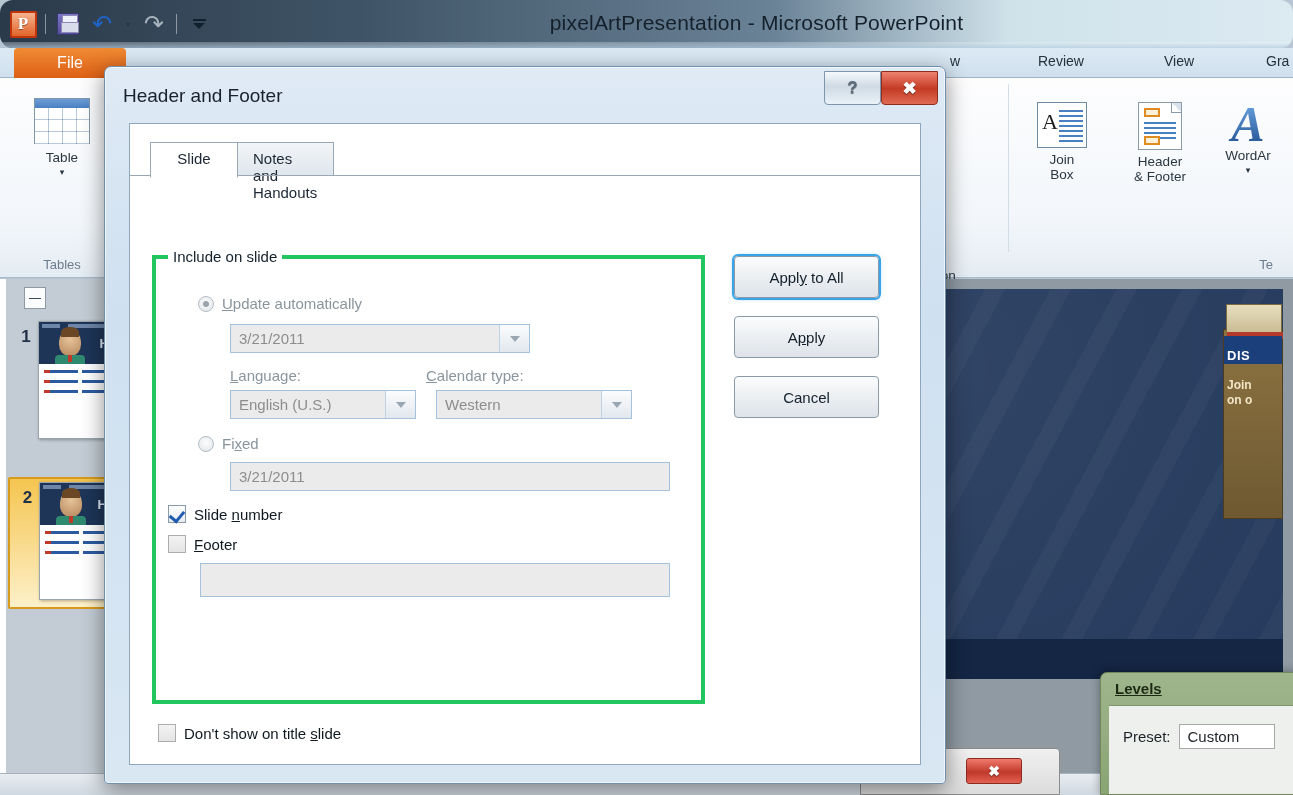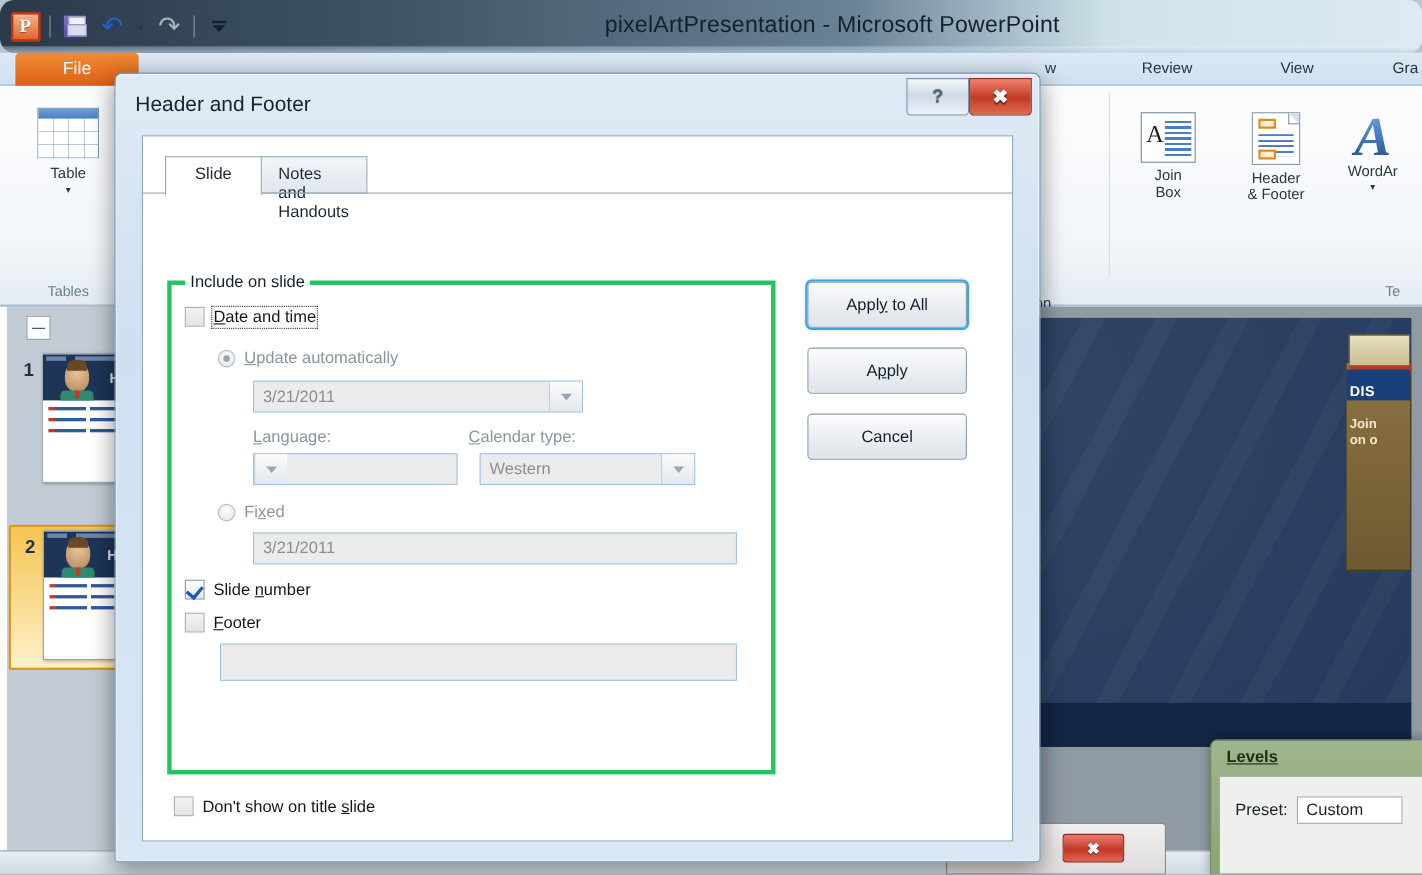--- a/index.html
+++ b/index.html
@@ -459,24 +459,20 @@
       <div class="hf-tab active" style="left:0;width:88px;text-align:center">Slide</div>
       <div class="hf-tab" style="left:86px">Notes and Handouts</div>
     </div>
     <div id="hf-tabline"></div>
 
     <div id="hf-pane">
 
       <fieldset class="grp" id="grp-include">
         <legend>Include on slide</legend>
 
-        <div class="row" style="margin-top:4px">
-          <span class="cb dis"></span>
-          <span class="cb-label focusbox"><span class="u">D</span><span>ate and time</span></span>
-        </div>
 
         <div class="row" style="margin-top:20px;margin-left:30px">
           <span class="radio sel"></span>
           <span class="cb-label dis"><span class="u">U</span><span>pdate automatically</span></span>
         </div>
 
         <div class="combo" style="margin-top:12px;margin-left:62px;width:300px">
           <span class="val">3/21/2011</span>
           <span class="btn">
               <b></b>
@@ -487,20 +483,21 @@
           <div style="width:148px">
             <div class="sublabel"><span class="u">L</span><span>anguage:</span></div>
           </div>
           <div style="width:148px">
             <div class="sublabel"><span class="u">C</span><span>alendar type:</span></div>
           </div>
         </div>
 
         <div style="margin-top:6px;margin-left:62px;display:flex;gap:20px">
           <div class="combo" style="width:186px">
+            <span class="val">English (U.S.)</span>
             <span class="btn">
                 <b></b>
               </span>
           </div>
           <div class="combo" style="width:196px">
             <span class="val">Western</span>
             <span class="btn">
                 <b></b>
               </span>
           </div>

